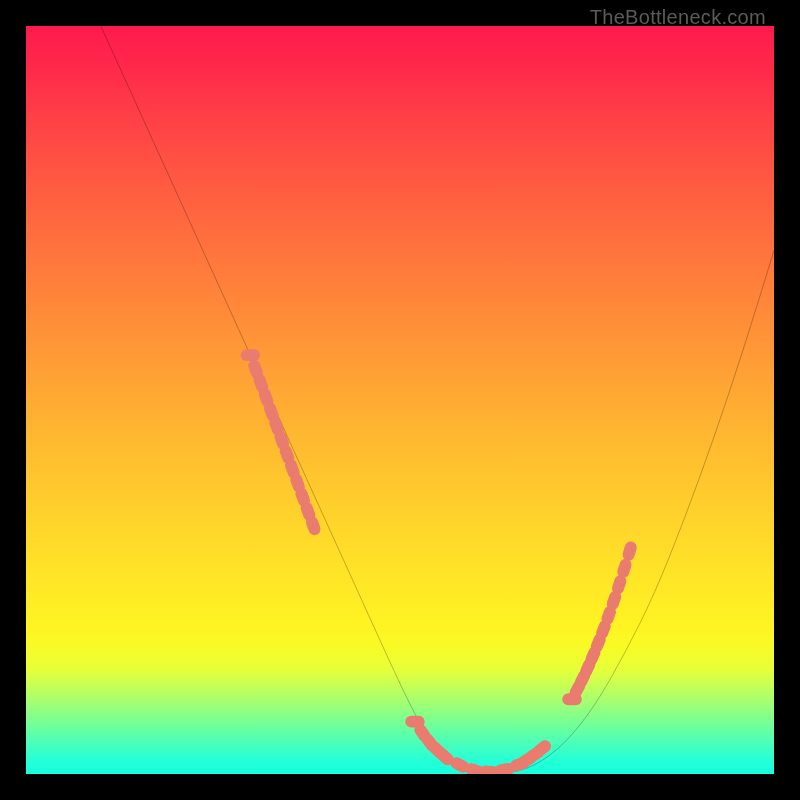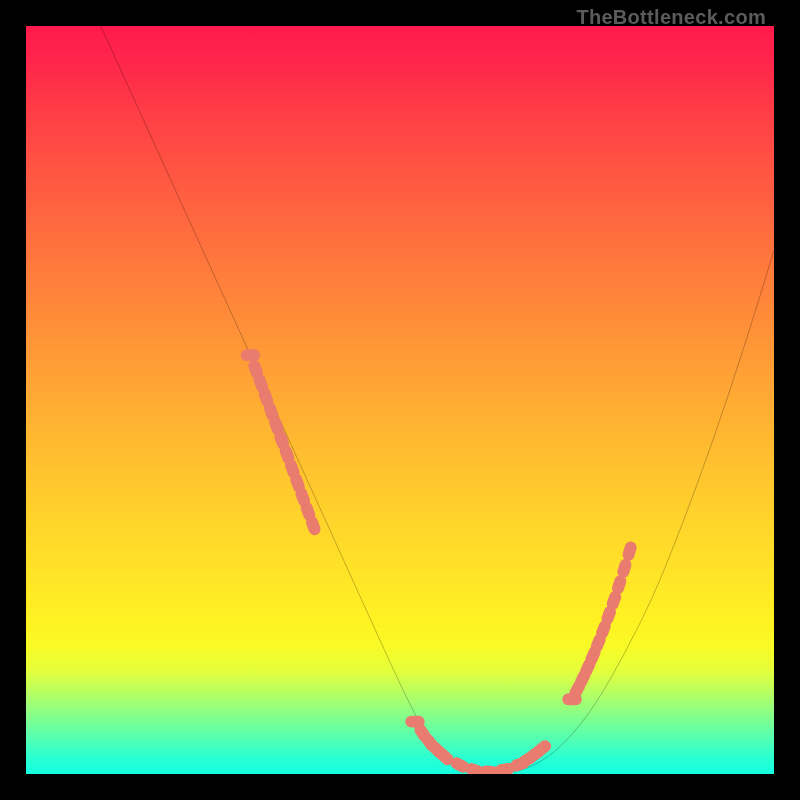--- a/index.html
+++ b/index.html
@@ -46,21 +46,21 @@
       #28ffd5 98%,
       #15ffe0 100%
     );
   }
   .watermark {
     position: absolute;
     top: 6px;
     right: 34px;
     color: #5b5b5b;
     font-size: 20px;
-    font-weight: 700;
+    font-weight: 400;
     letter-spacing: 0.3px;
     pointer-events: none;
   }
   svg.curve {
     position: absolute;
     left: 0;
     top: 0;
     width: 748px;
     height: 748px;
   }

